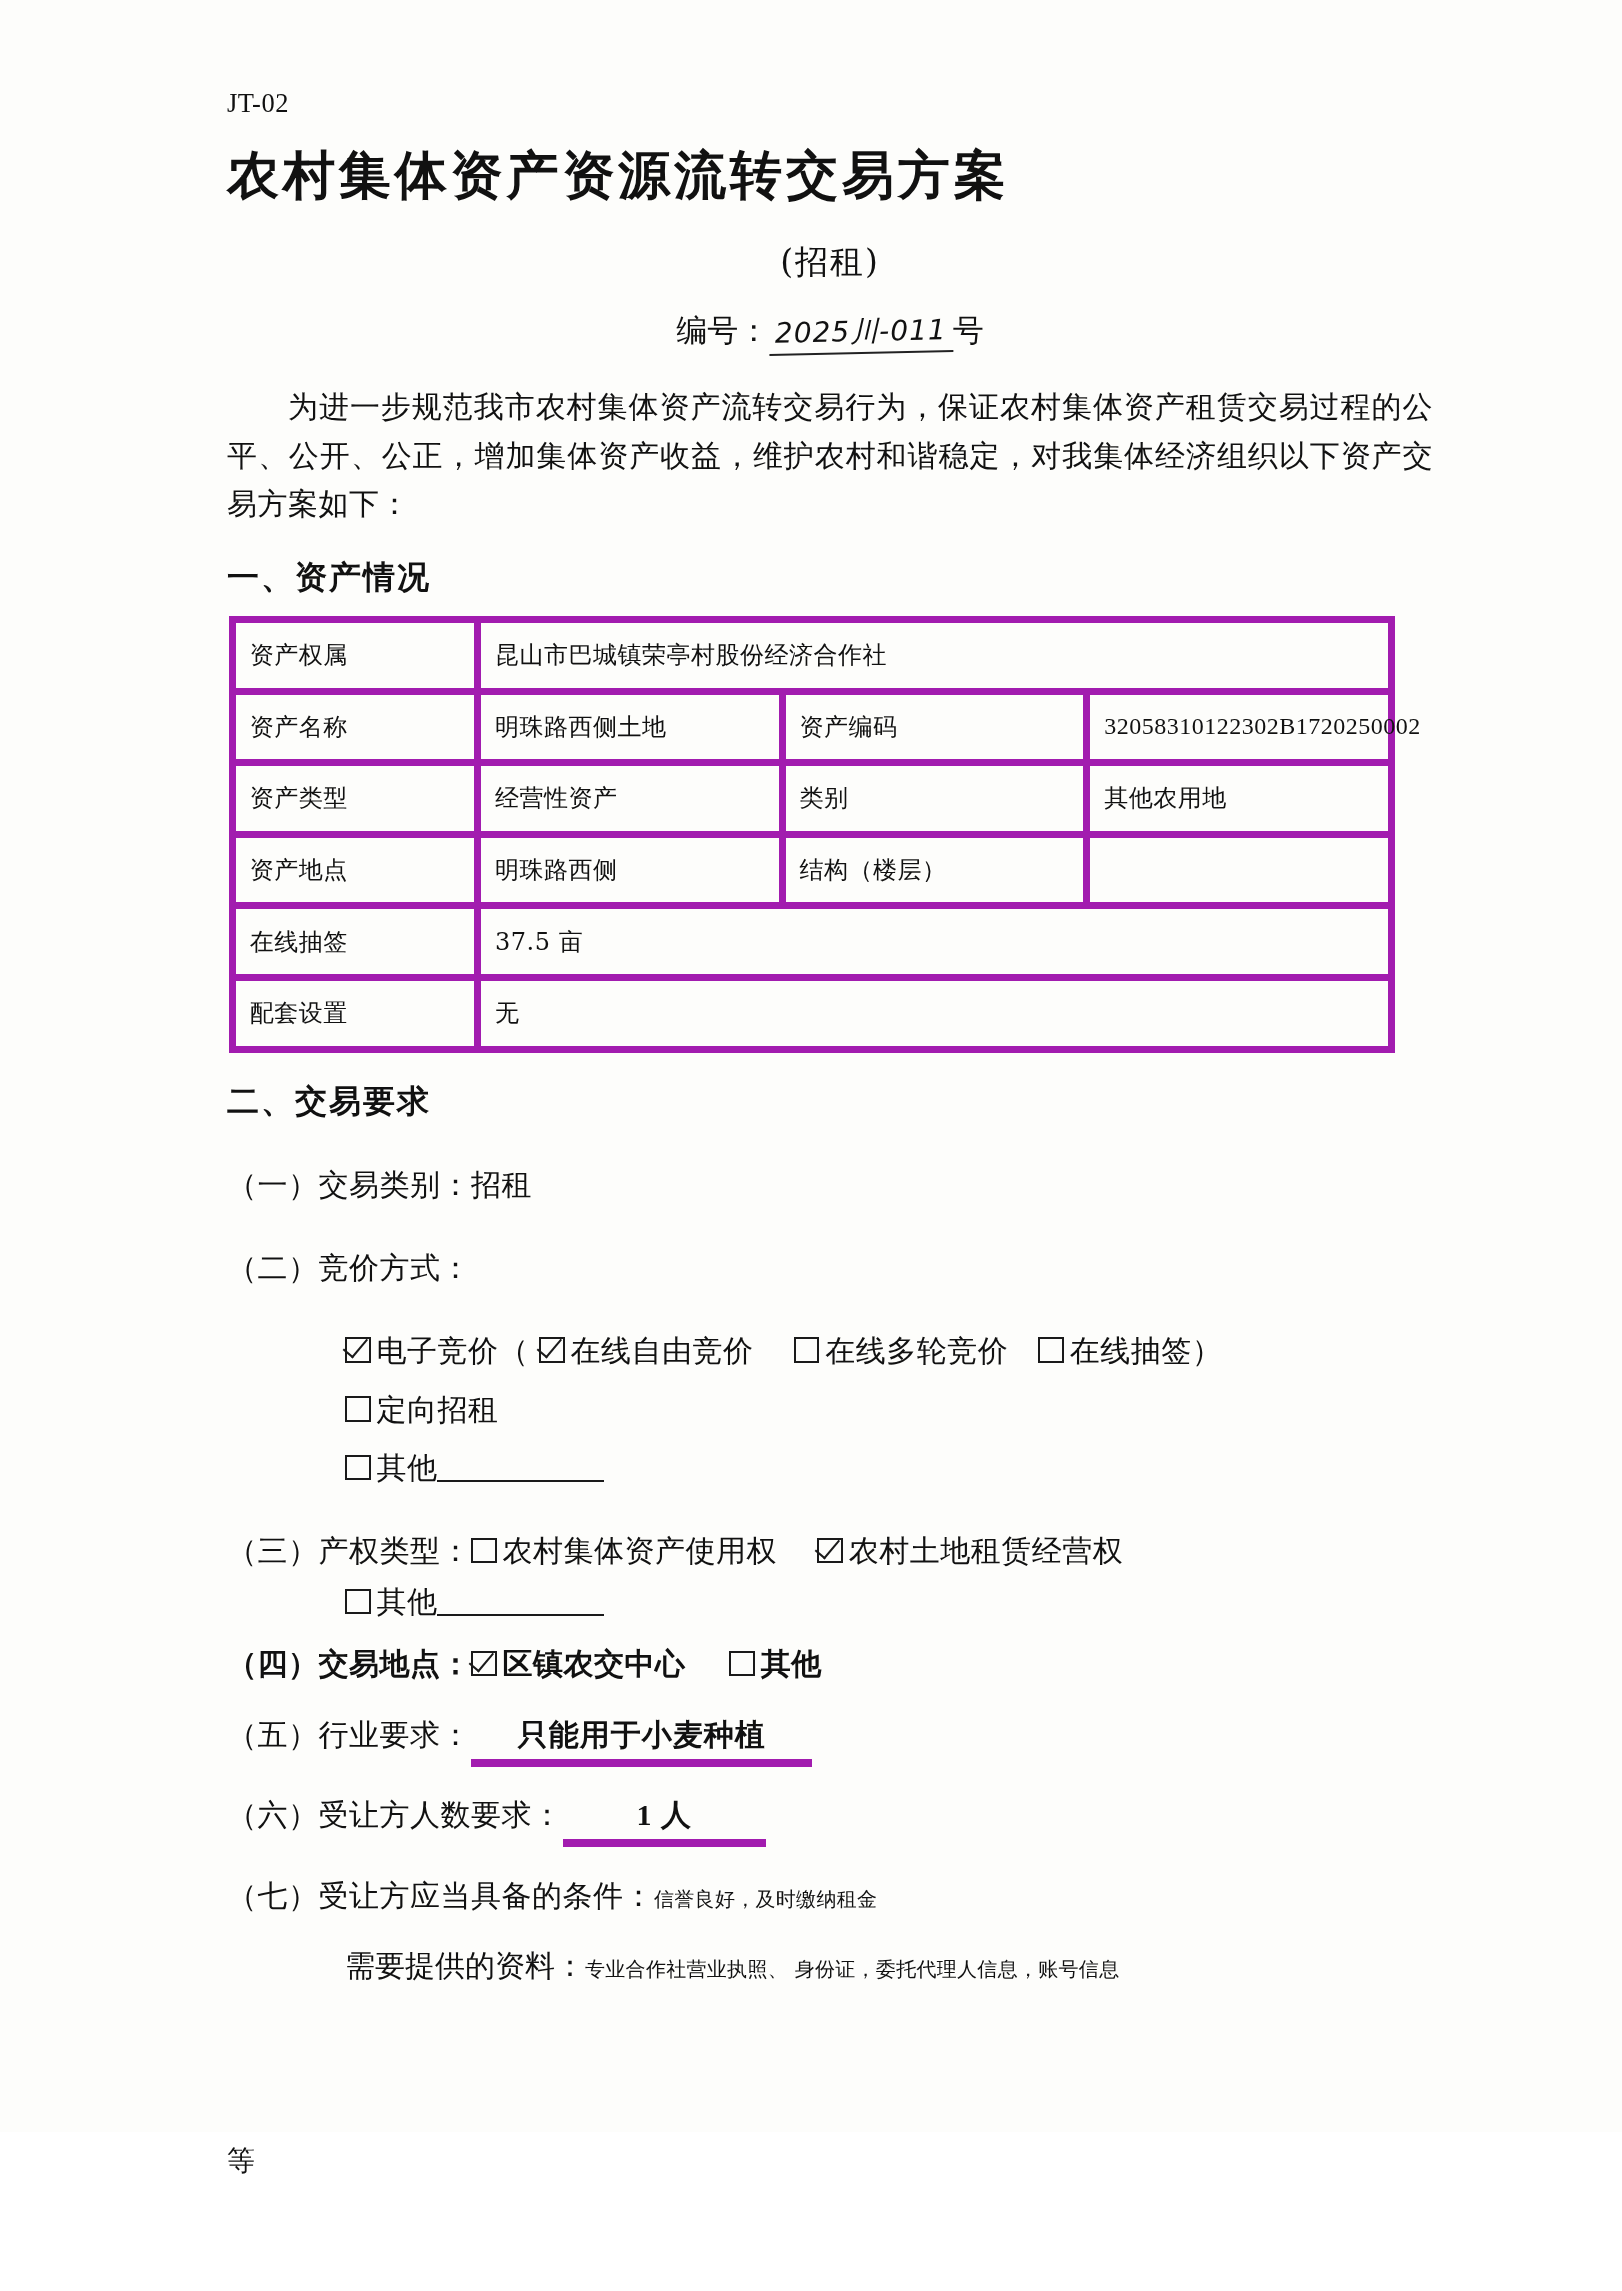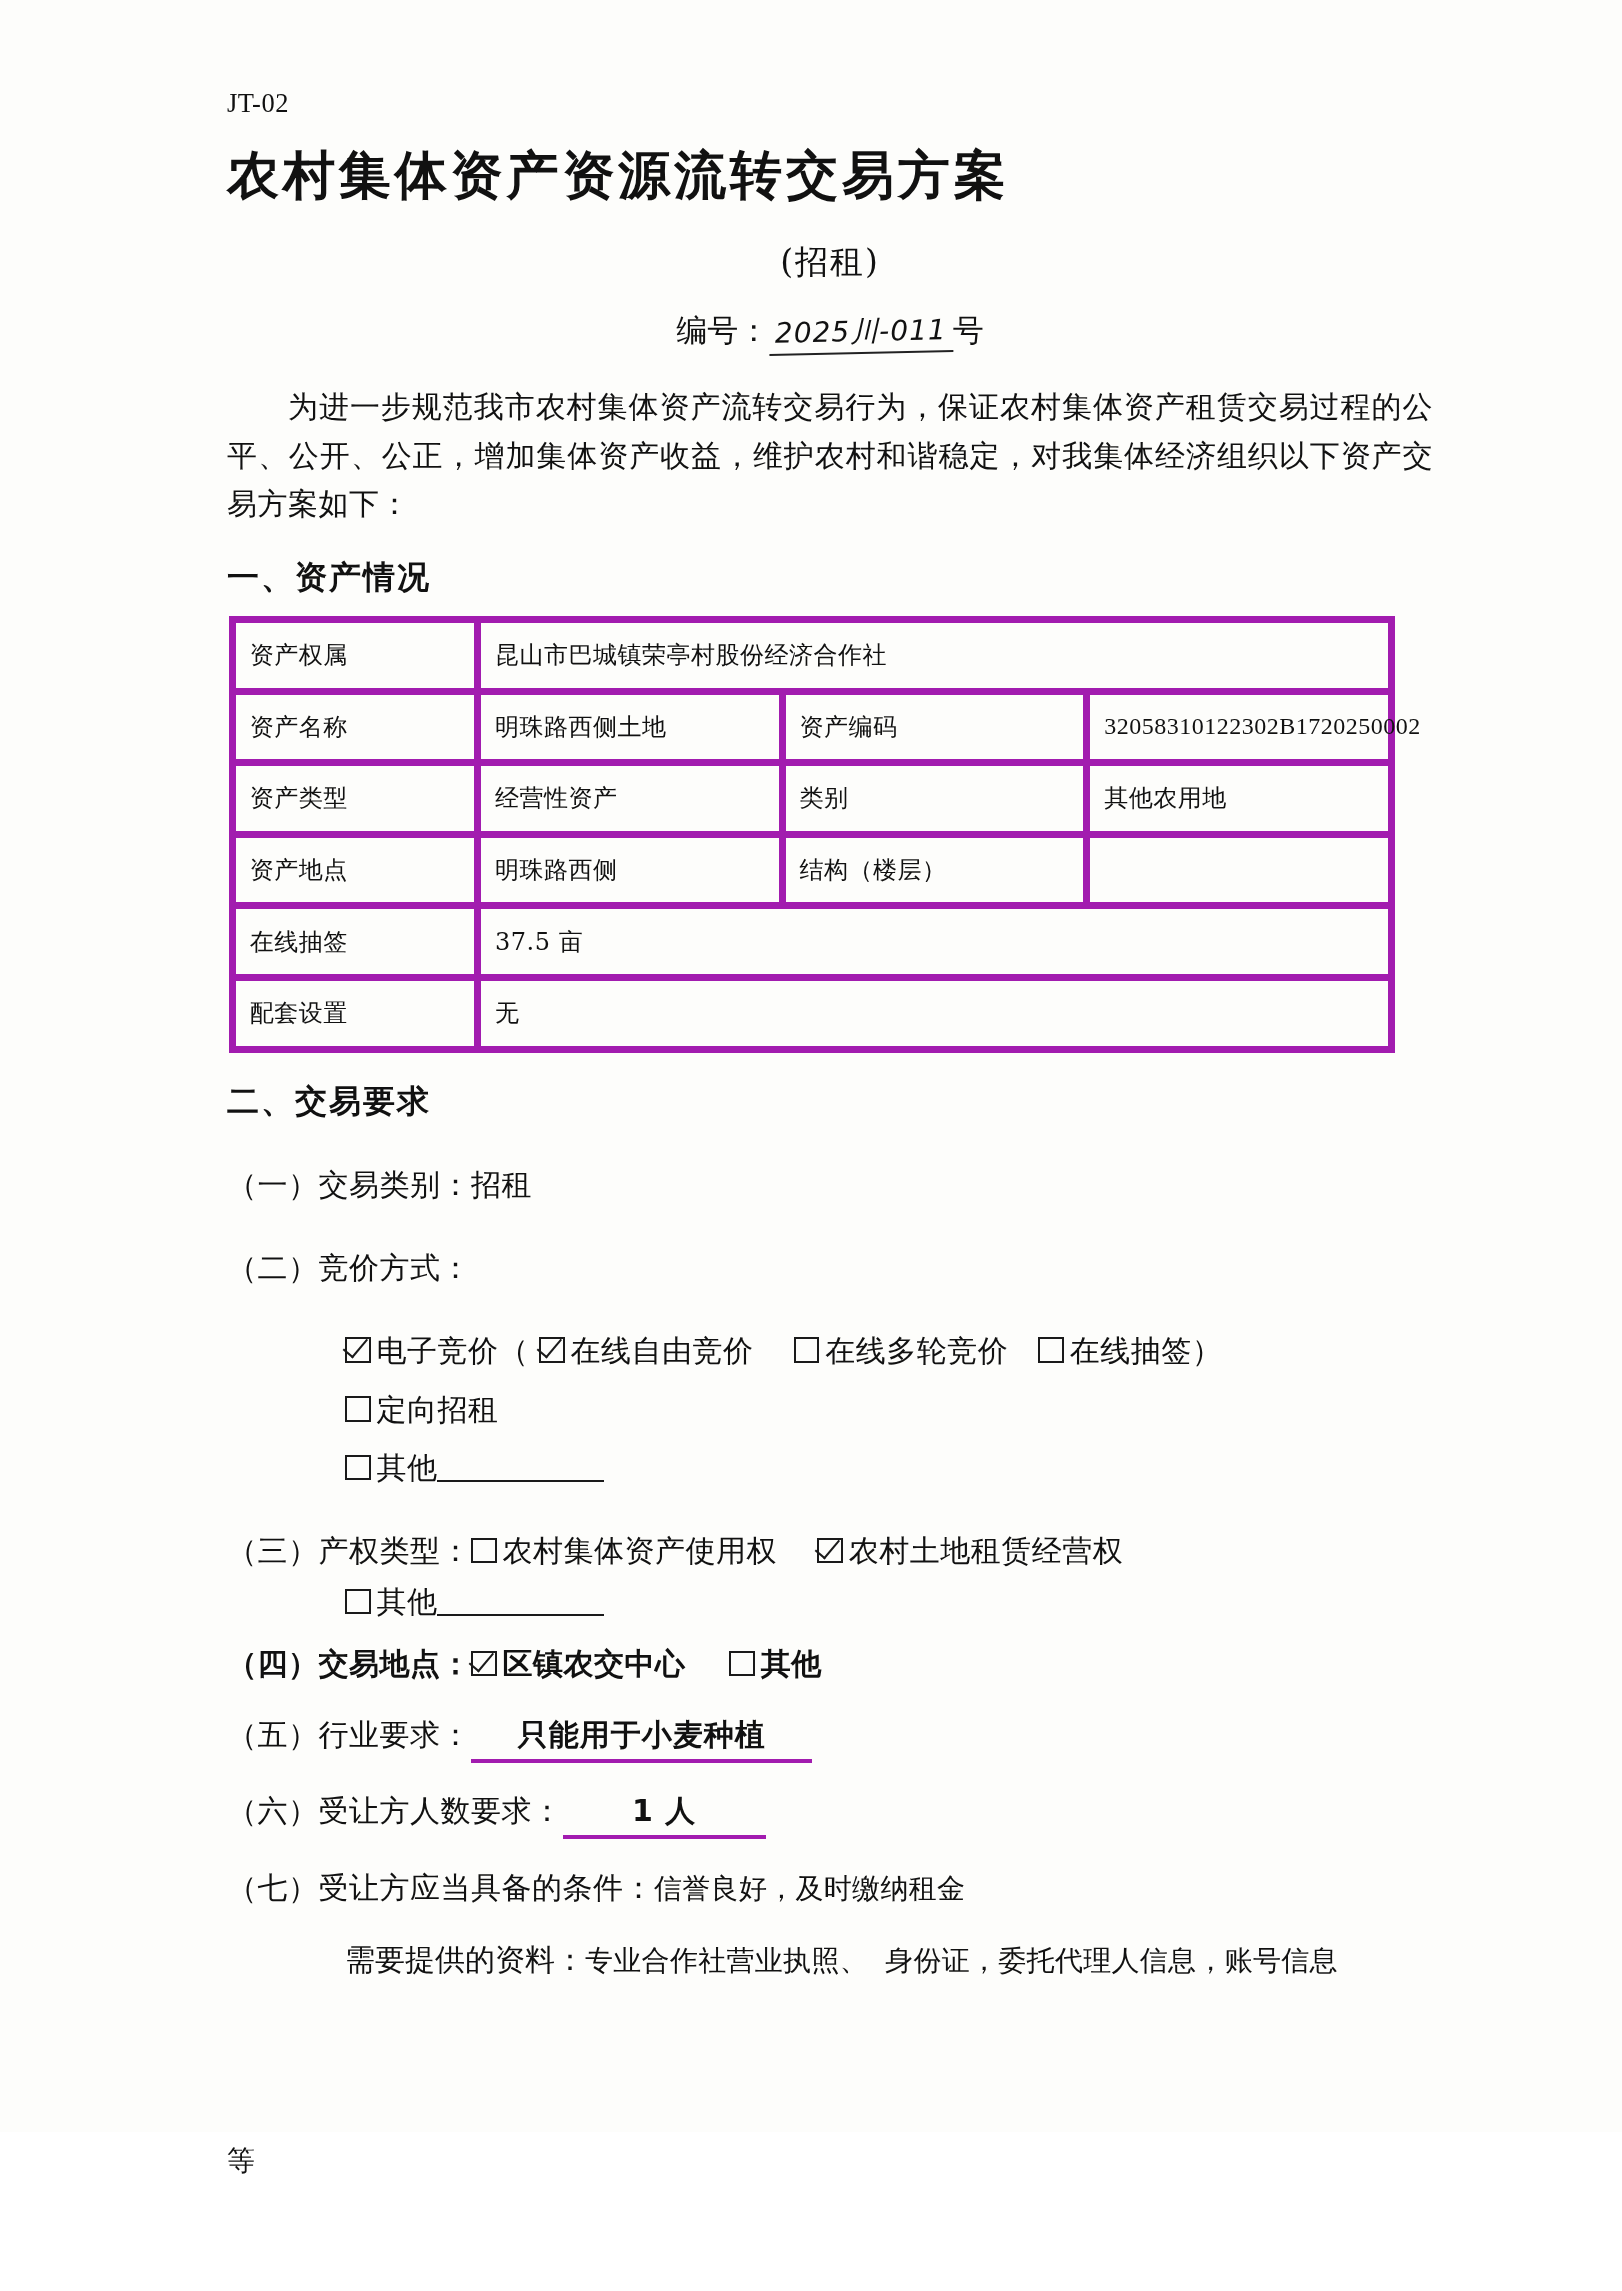--- a/index.html
+++ b/index.html
@@ -139,28 +139,28 @@
     vertical-align: -3.9px;
   }
   .hand {
     font-family: "DejaVu Sans", "Liberation Sans", sans-serif;
     font-weight: bold;
     font-size: 30px;
     letter-spacing: 1px;
   }
   .fill-line {
     display: inline-block;
-    border-bottom: 4px solid #a21caf;
+    border-bottom: 8px solid #a21caf;
     text-align: center;
     padding: 0 13.7px 2px 13.7px;
+    font-family: Liberation Serif, serif;
   }
   .small-note {
-    font-size: 28px;
+    font-size: 20px;
     letter-spacing: 0.3px;
-    font-family: Liberation Mono, monospace;
   }
   .sub-req {
     font-size: 30px;
     margin-top: 25.5px;
     padding-left: 118px;
     line-height: 1.5;
   }
   .page-tail {
     position: absolute;
     left: 227px;

